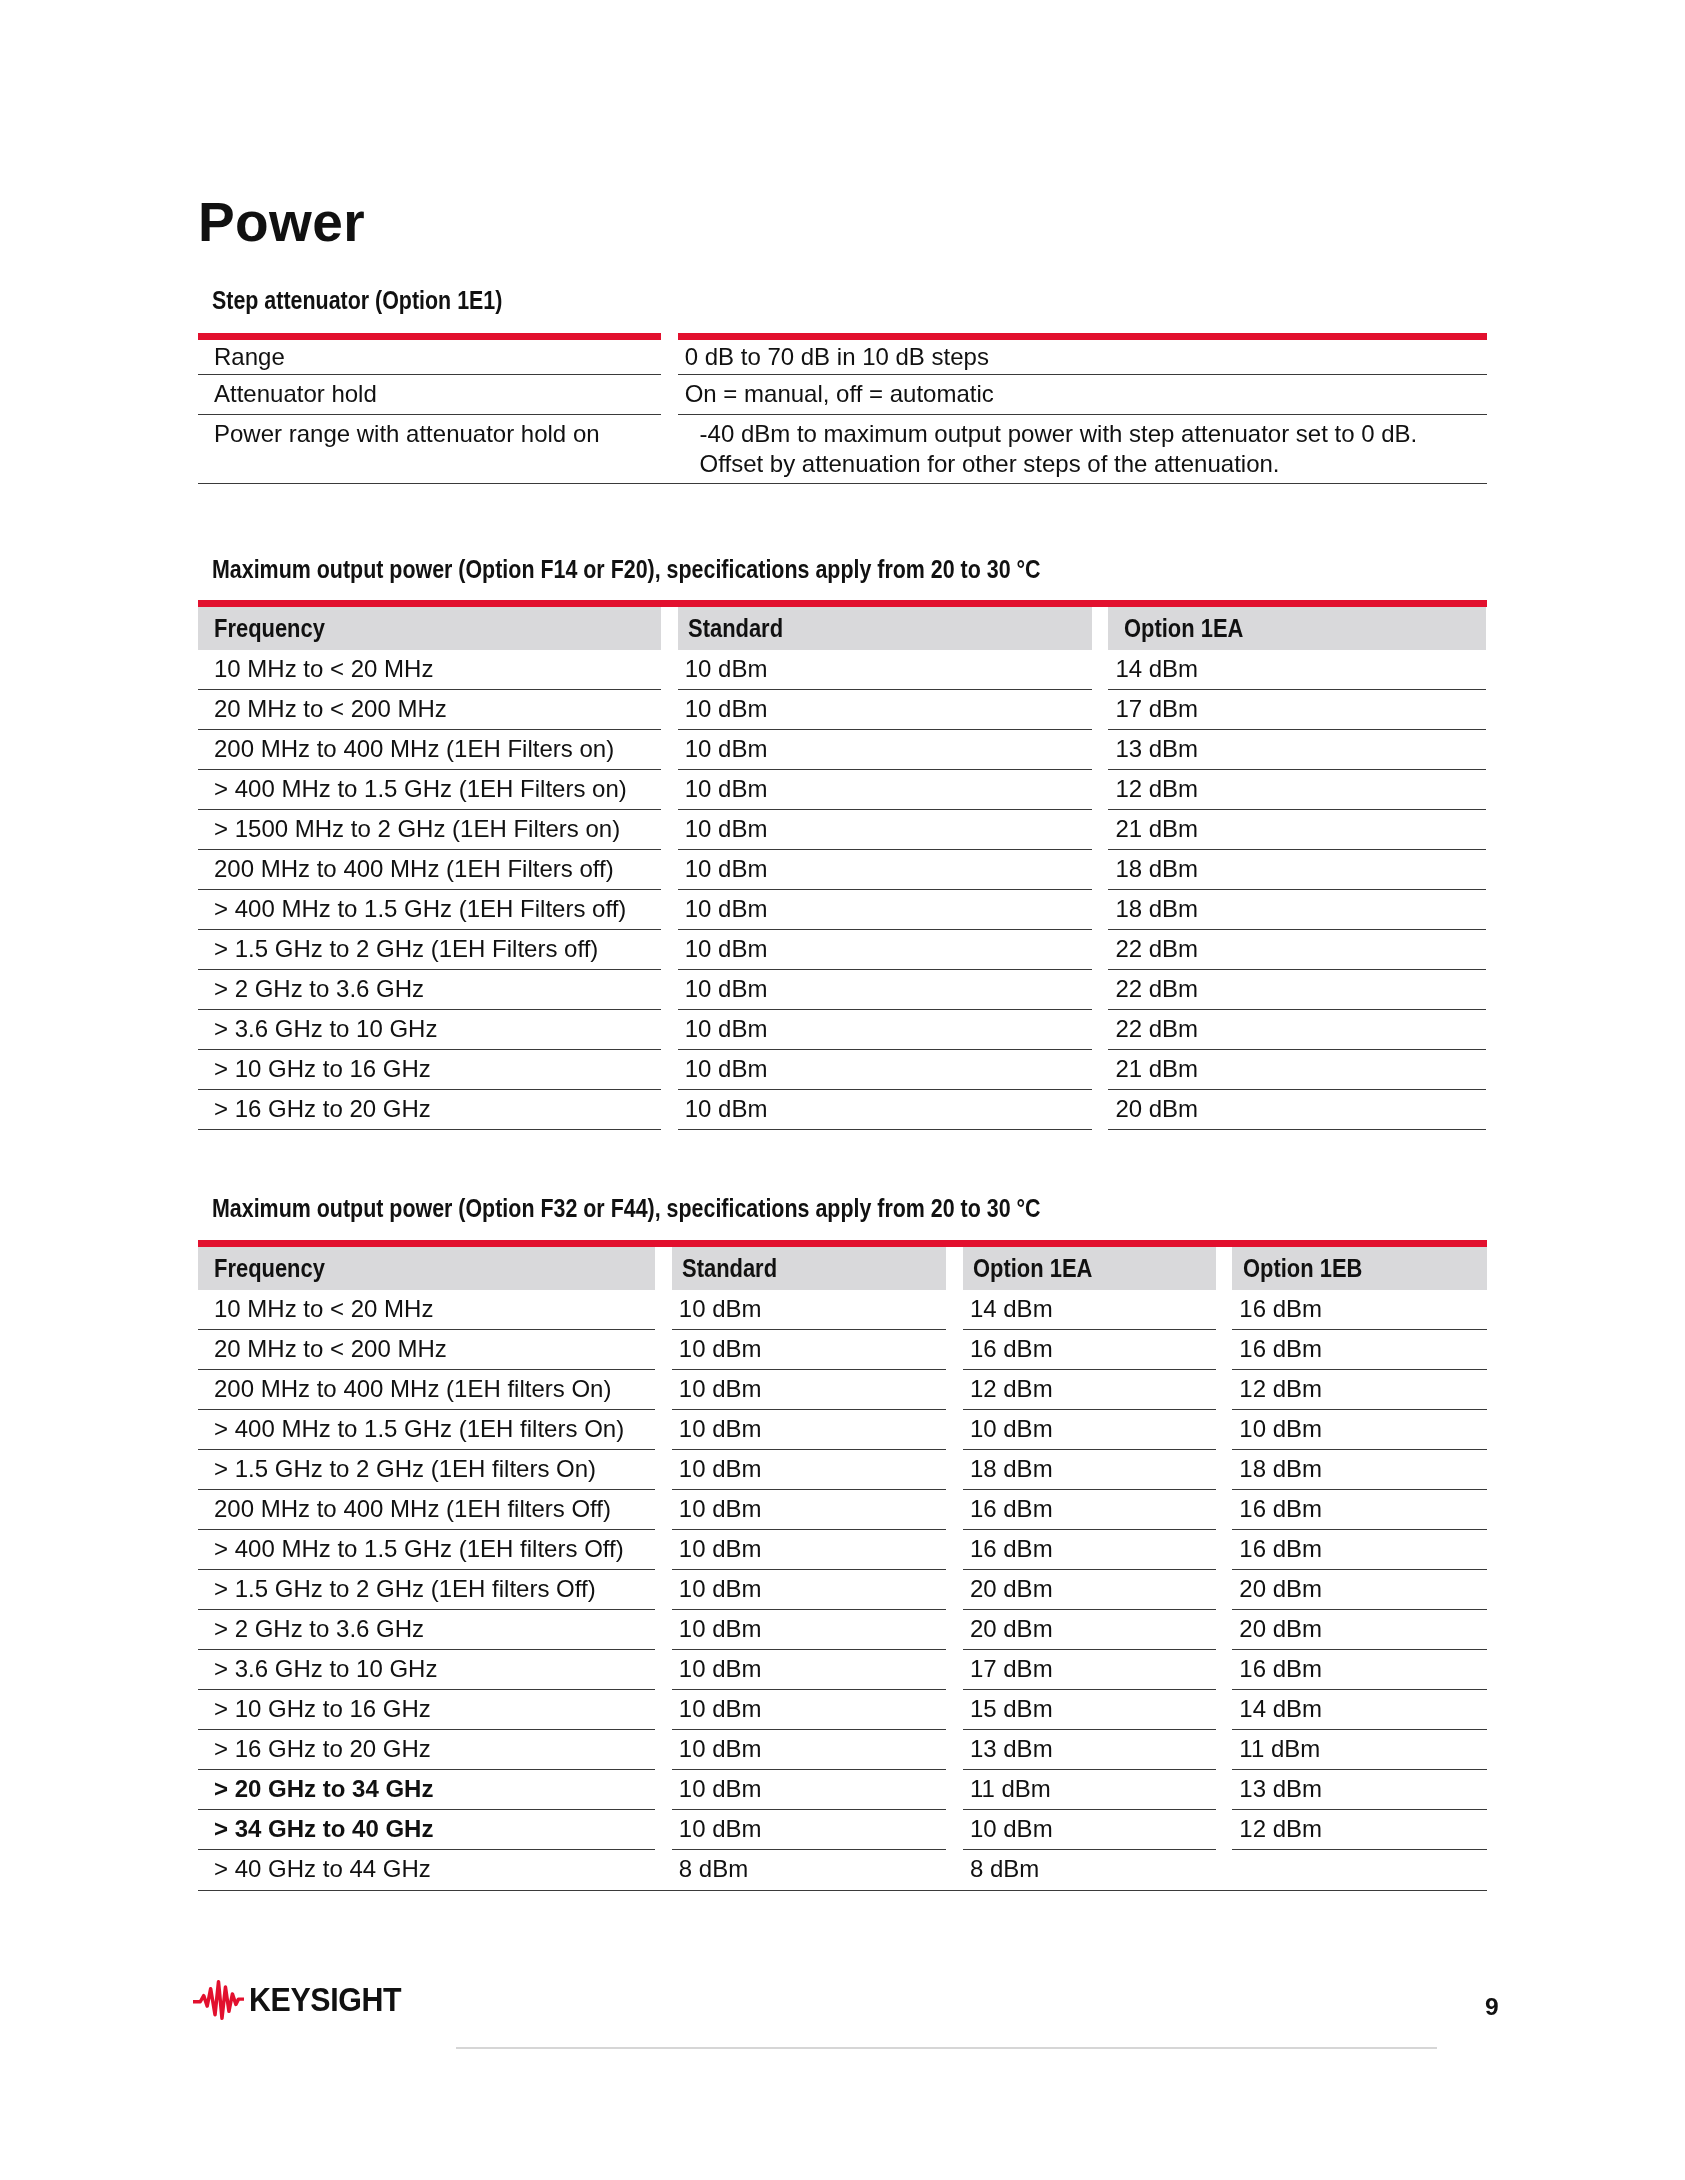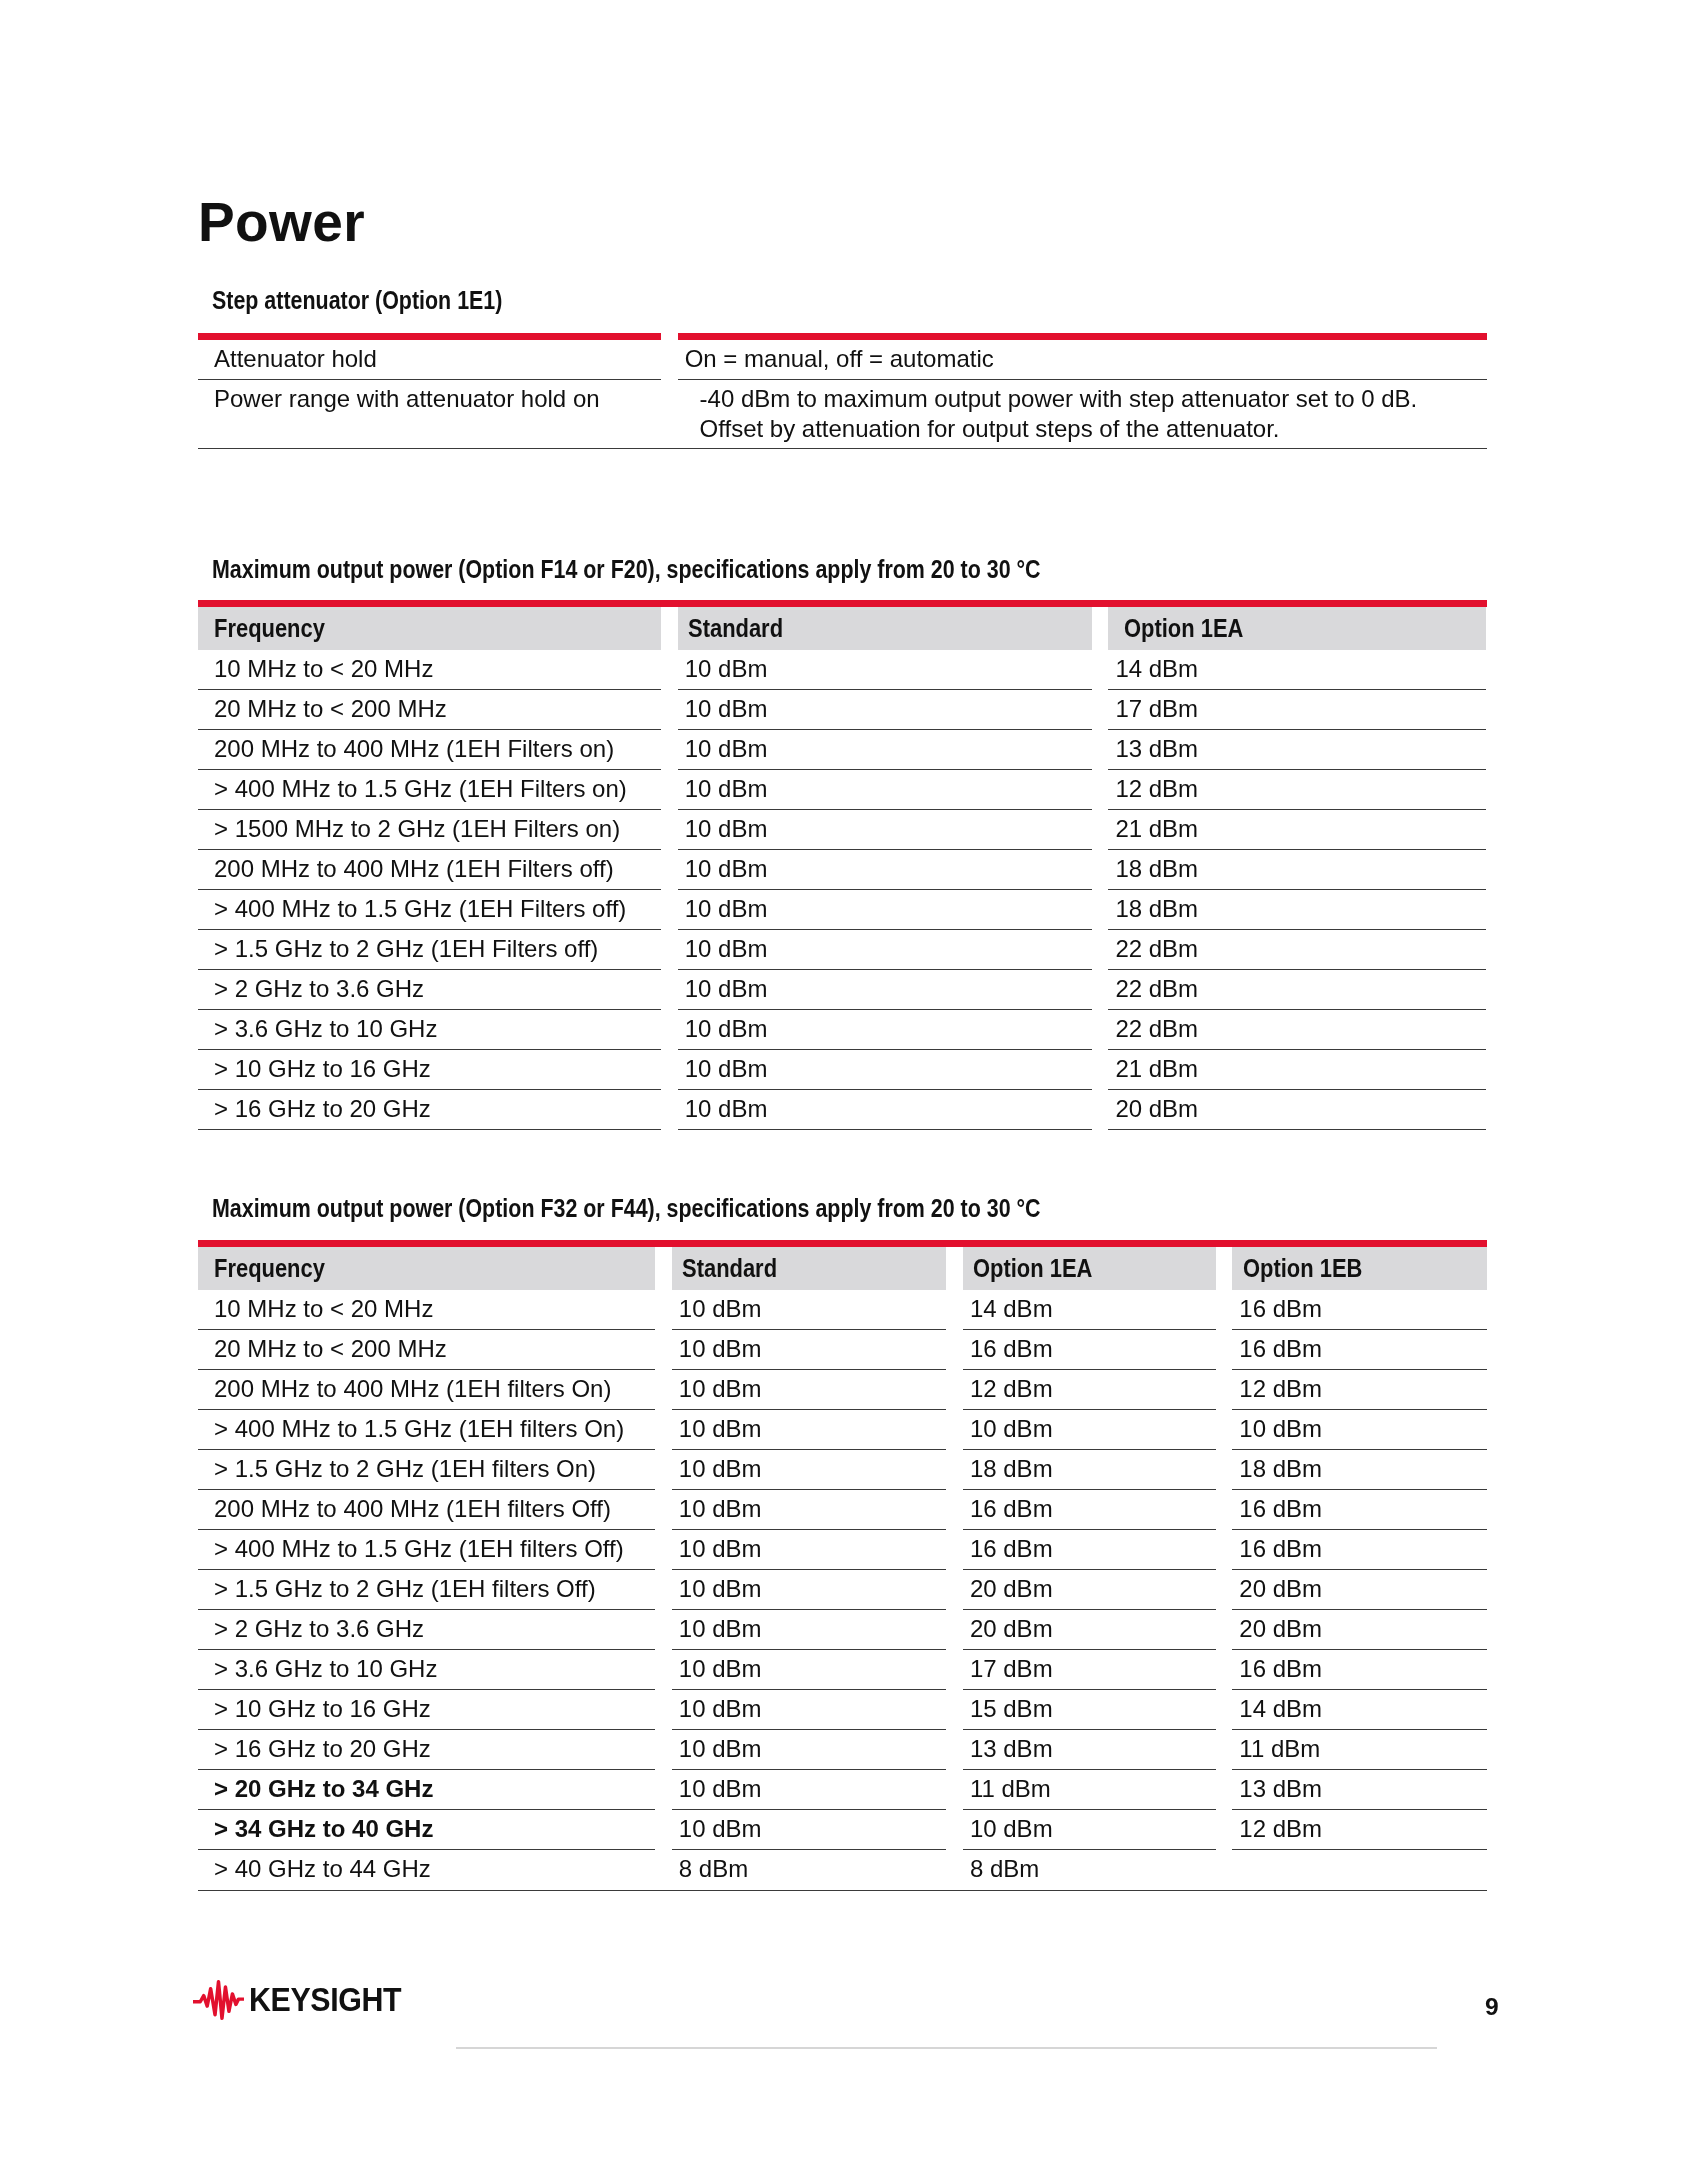--- a/index.html
+++ b/index.html
@@ -30,30 +30,35 @@
 <div class="abs page-title">Power</div>
 
 <div class="abs caption" style="top:288px;">Step attenuator (Option 1E1)</div>
 <div class="tbl" style="top:333px;">
   <div class="redbar">
     <div style="width:463px"></div>
       <div class="gap" style="width:16.7px;background:transparent"></div>
       <div style="width:809px"></div>
   </div>
   <div class="row">
+    <div class="cell line" style="width:463px;height:35px;line-height:33px;">Range</div>
+    <div class="gap" style="width:16.7px"></div>
+    <div class="cell line" style="width:809px;height:35px;line-height:33px;padding-left:7px;">0 dB to 70 dB in 10 dB steps</div>
+  </div>
+  <div class="row">
     <div class="cell line" style="width:463px;height:40px;line-height:37px;">Attenuator hold</div>
     <div class="gap" style="width:16.7px"></div>
     <div class="cell line" style="width:809px;height:40px;line-height:37px;padding-left:7px;">On = manual, off = automatic</div>
   </div>
   <div class="row" style="border-bottom:1.8px solid #3a3a3a;">
     <div class="cell" style="width:463px;height:68px;line-height:30px;padding-top:3.5px;">Power range with attenuator hold on</div>
     <div class="gap" style="width:16.7px"></div>
     <div class="cell" style="width:809px;height:68px;line-height:30px;padding-left:7px;padding-top:3.5px;margin-left:23px;">
       <div>-40 dBm to maximum output power with step attenuator set to 0 dB.</div>
-      <div>Offset by attenuation for output steps of the attenuator.</div>
+      <div>Offset by attenuation for other steps of the attenuation.</div>
     </div>
   </div>
 </div>
 
 <div class="abs caption" style="top:557px;">Maximum output power (Option F14 or F20), specifications apply from 20 to 30 °C</div>
 <div class="tbl" id="t2" style="top:600px;">
   <div class="redbar">
       <div style="width:1289px"></div>
     </div>
   <div class="row hdr">

